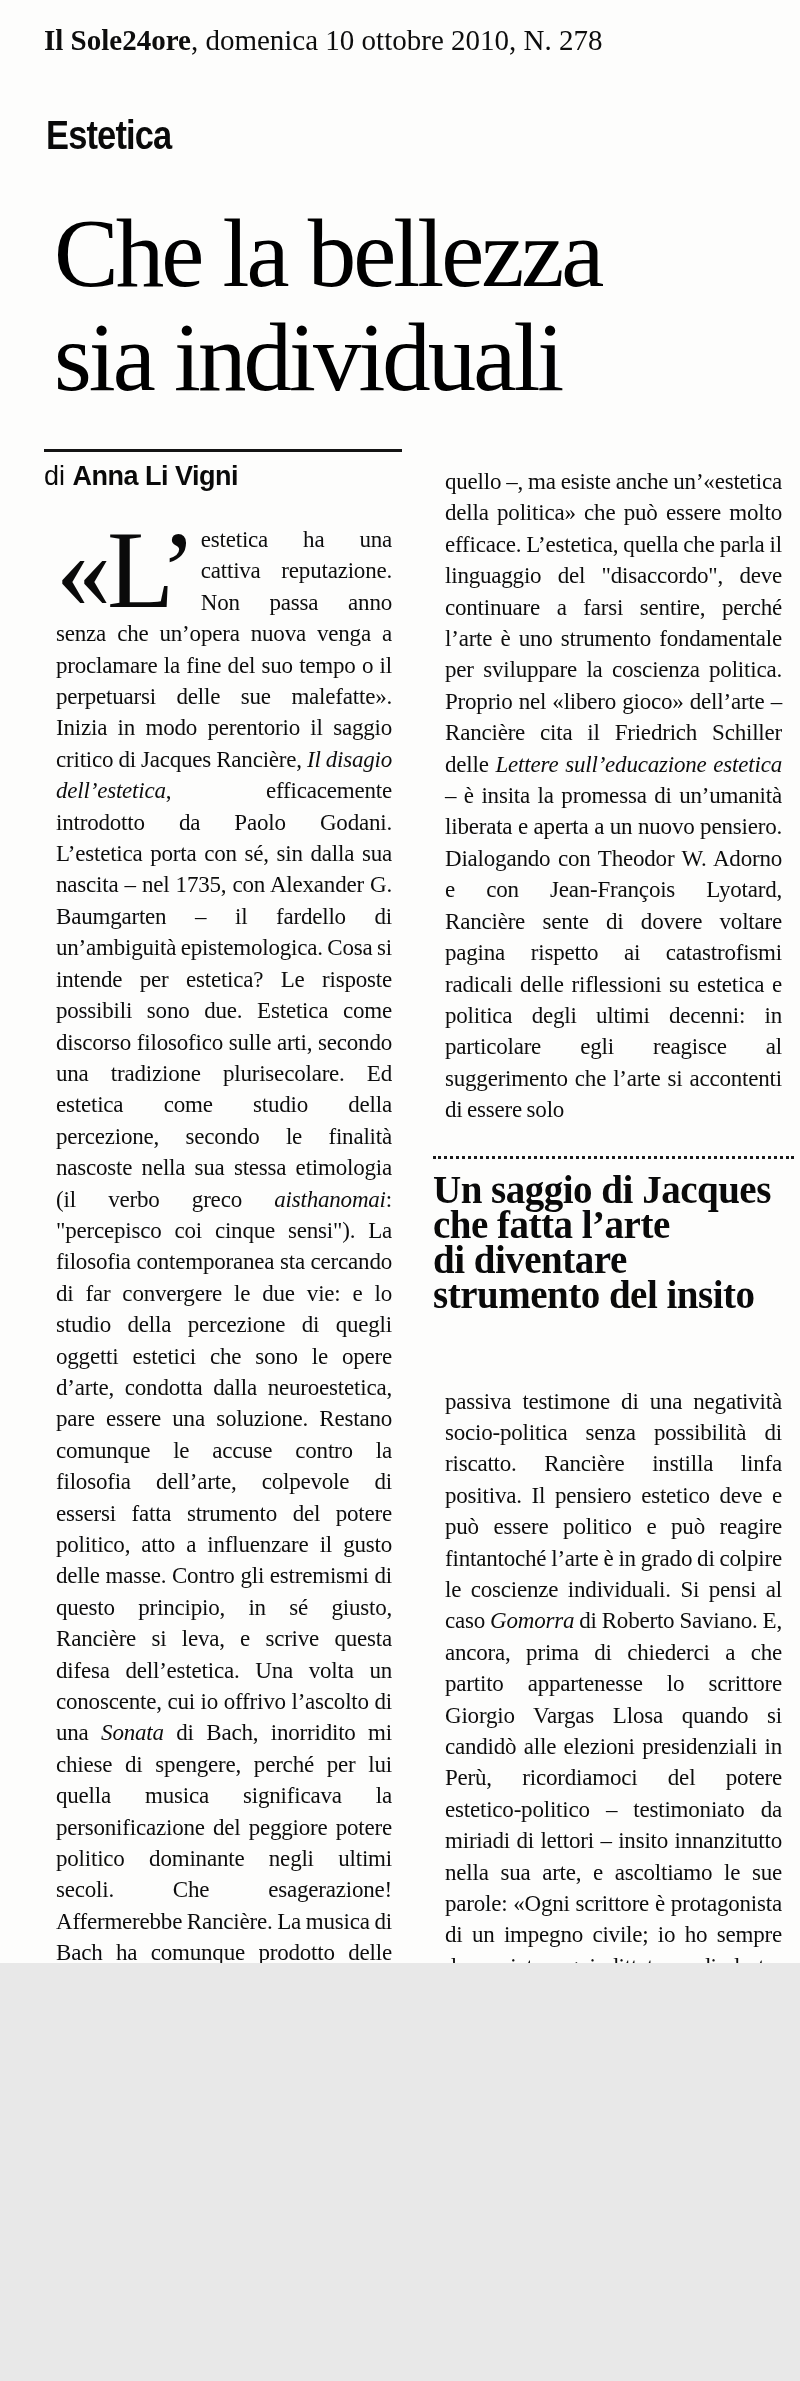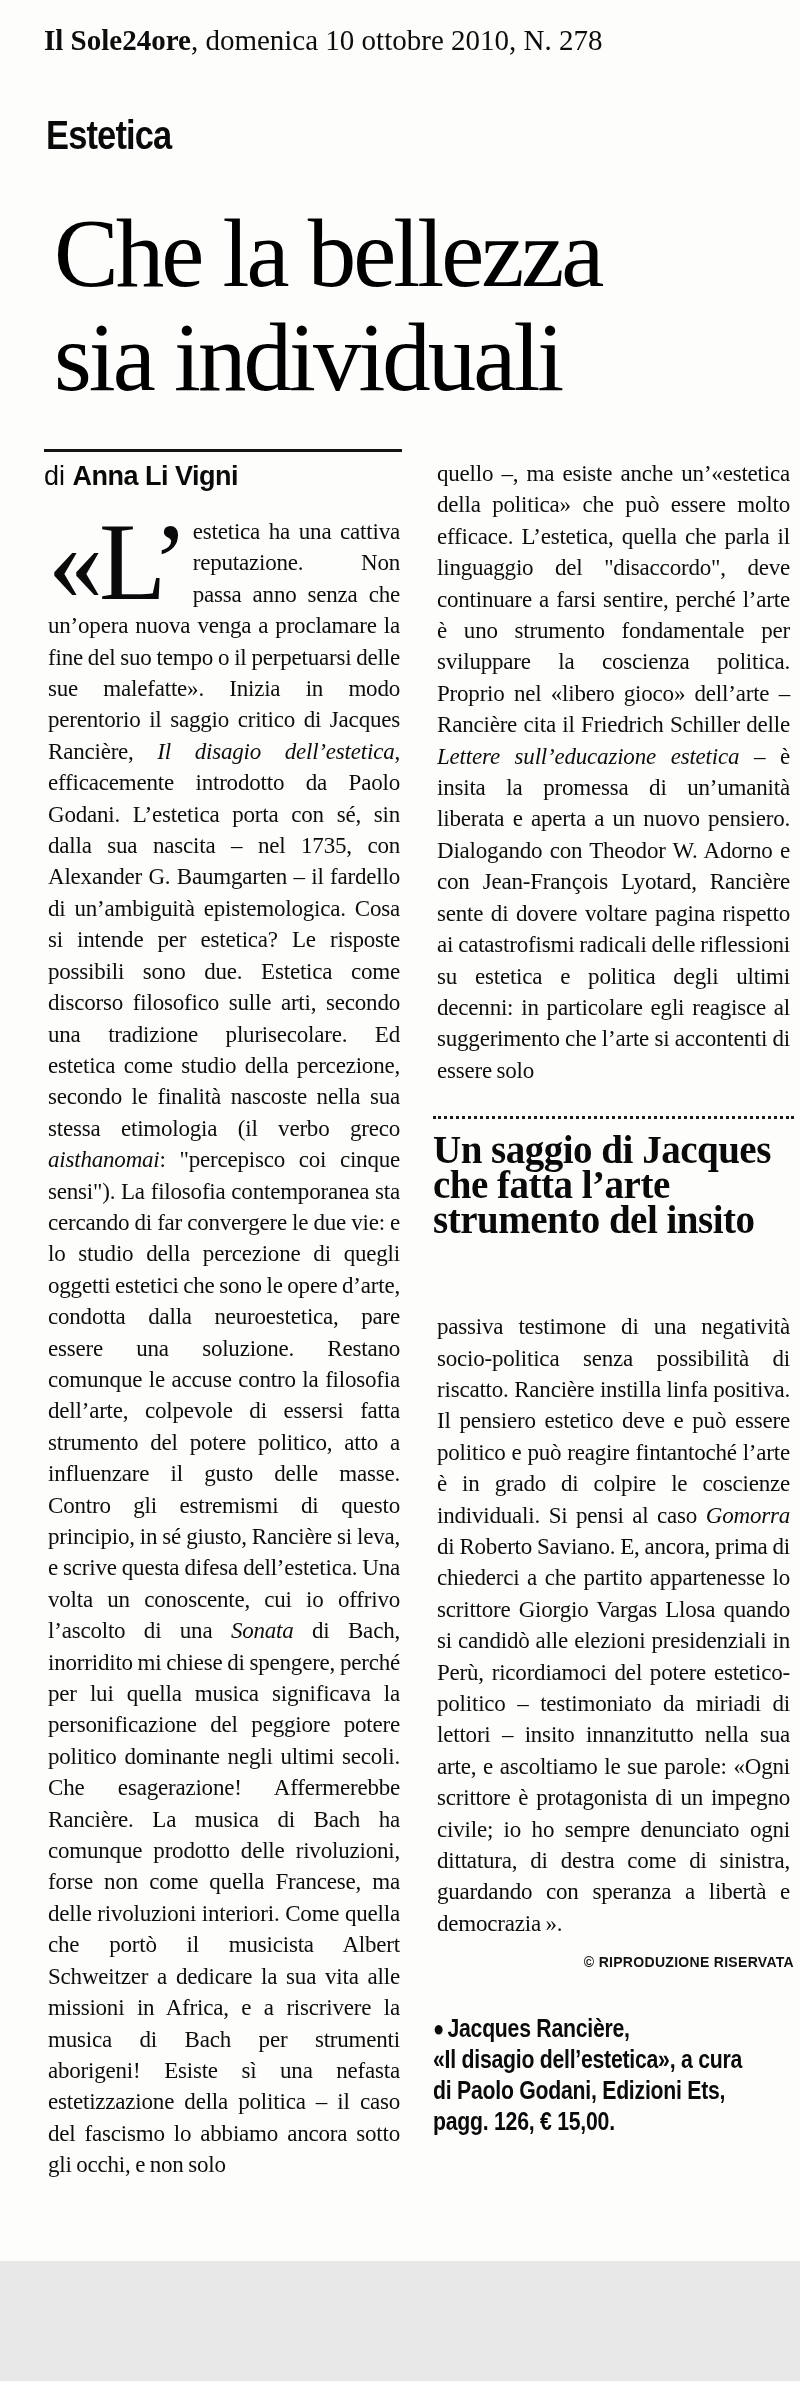--- a/index.html
+++ b/index.html
@@ -1,18 +1,18 @@
 <!DOCTYPE html>
 <html lang="it"><head>
 <meta charset="utf-8">
 <style>
   html,body{margin:0;padding:0;background:#e8e8e8;}
   .page{
     position:relative;
-    width:800px;height:2261px;
+    width:800px;height:1963px;
     margin:0 auto;
     background:#fdfdfc;
     color:#0d0d0d;
     overflow:hidden;
     font-family:"Liberation Serif","DejaVu Serif",serif;
   }
   
   .masthead{
     position:absolute;left:44px;top:24px;
     font-size:29px;letter-spacing:0;white-space:nowrap;
@@ -44,21 +44,21 @@
   }
   .byline b{font-weight:700;letter-spacing:-0.5px;text-align:right;}
   
   .col{
     position:absolute;
     font-size:23px;line-height:31.4px;
     letter-spacing:-0.2px;word-spacing:-1px;
     text-align:justify;
     hyphens:auto;-webkit-hyphens:auto;
   }
-  .col p{margin:4px;}
+  .col p{margin:12px;}
   .col-left{left:44px;top:512px;width:360px;}
   .col-right{left:433px;top:454px;width:361px;}
   .dropcap{
     float:left;
     font-size:110px;line-height:88px;
     padding:2px 8px 0 0;
     letter-spacing:-4px;
     font-weight:400;color:#0a0a0a;
   }
   .dotted-rule{
@@ -118,20 +118,21 @@
   </div>
 
   <div class="col col-right">
     <p><span>quello –, ma esiste anche un’«estetica della politica» che può essere molto efficace. L’estetica, quella che parla il linguaggio del "disaccordo", deve continuare a farsi sentire, perché l’arte è uno strumento fondamentale per sviluppare la coscienza politica. Proprio nel «libero gioco» dell’arte – Rancière cita il Friedrich Schiller delle </span><span class="it">Lettere sull’educazione estetica</span><span> – è insita la promessa di un’umanità liberata e aperta a un nuovo pensiero. Dialogando con Theodor W. Adorno e con Jean-François Lyotard, Rancière sente di dovere voltare pagina rispetto ai catastrofismi radicali delle riflessioni su estetica e politica degli ultimi decenni: in particolare egli reagisce al suggerimento che l’arte si accontenti di essere solo</span></p>
 
     <div class="dotted-rule"></div>
 
     <div class="pull-quote">
       <div>Un saggio di Jacques</div>
       <div>che fatta l’arte</div>
+      <div>di diventare</div>
       <div>strumento del insito</div>
     </div>
 
     <p class="block2"><span>passiva testimone di una negatività socio-politica senza possibilità di riscatto. Rancière instilla linfa positiva. Il pensiero estetico deve e può essere politico e può reagire fintantoché l’arte è in grado di colpire le coscienze individuali. Si pensi al caso </span><span class="it">Gomorra</span><span> di Roberto Saviano. E, ancora, prima di chiederci a che partito appartenesse lo scrittore Giorgio Vargas Llosa quando si candidò alle elezioni presidenziali in Perù, ricordiamoci del potere estetico-politico – testimoniato da miriadi di lettori – insito innanzitutto nella sua arte, e ascoltiamo le sue parole: «Ogni scrittore è protagonista di un impegno civile; io ho sempre denunciato ogni dittatura, di destra come di sinistra, guardando con speranza a libertà e democrazia ».</span></p>
 
     <div class="copyright">© RIPRODUZIONE RISERVATA</div>
 
     <div class="book-ref">
       <div class="book-line"><span class="bullet">●</span><span>Jacques Rancière,</span></div>
       <div class="book-line">«Il disagio dell’estetica», a cura</div>

